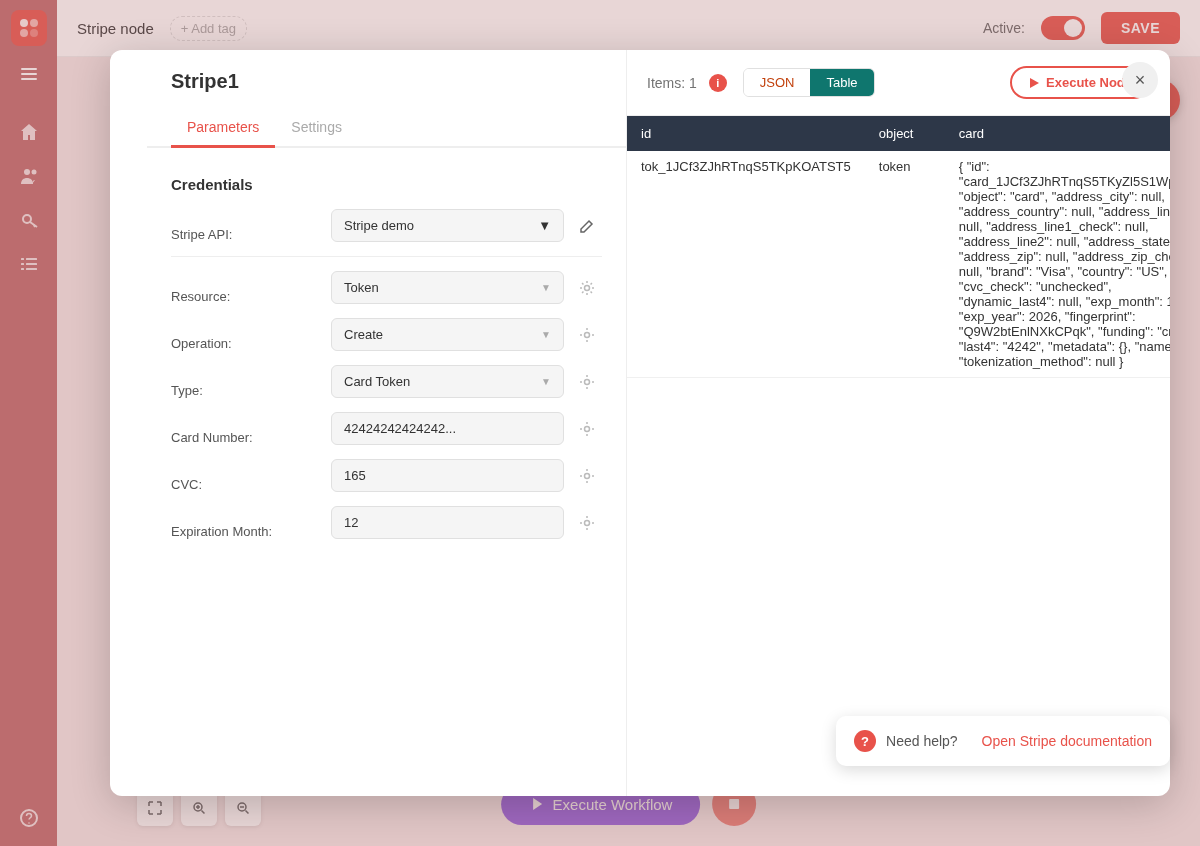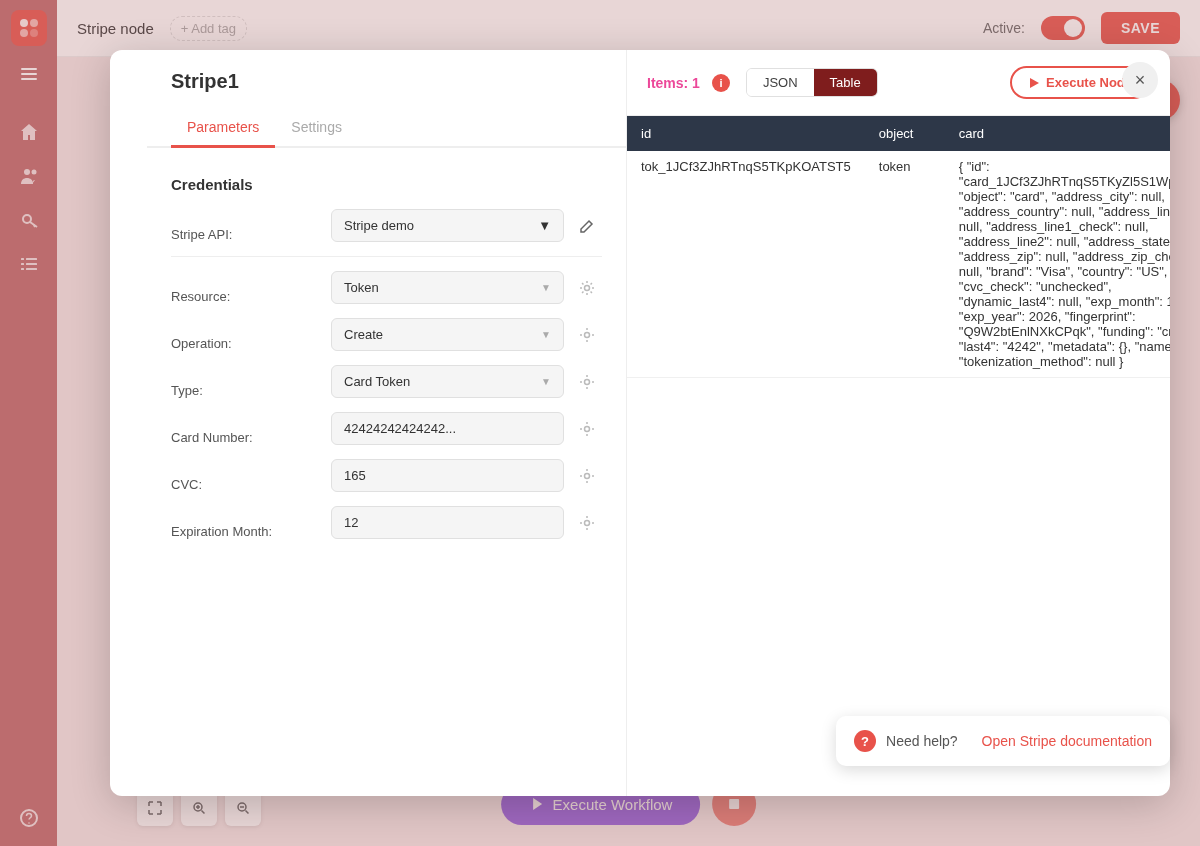--- a/index.html
+++ b/index.html
@@ -69,25 +69,25 @@
     .stripe-api-wrapper { display: flex; align-items: center; gap: 8px; flex: 1; }
     .stripe-select { flex: 1; background: #f5f5f5; border: 1px solid #e0e0e0; border-radius: 6px; padding: 8px 12px; font-size: 13px; color: #333; display: flex; align-items: center; justify-content: space-between; cursor: pointer; }
     .edit-icon-btn { width: 30px; height: 30px; display: flex; align-items: center; justify-content: center; cursor: pointer; color: #666; }
     .settings-icon-btn { width: 30px; height: 30px; display: flex; align-items: center; justify-content: center; cursor: pointer; color: #aaa; }
     .input-field { flex: 1; background: #f5f5f5; border: 1px solid #e0e0e0; border-radius: 6px; padding: 8px 12px; font-size: 13px; color: #333; }
     .divider { height: 1px; background: #eee; margin: 4px 0 14px; }
 
     
     .right-panel { flex: 1; display: flex; flex-direction: column; overflow: hidden; }
     .right-header { display: flex; align-items: center; padding: 16px 20px; gap: 12px; border-bottom: 1px solid #eee; }
-    .items-label { font-size: 14px; color: #ec4899; font-weight: 700; }
+    .items-label { font-size: 14px; color: #737373; font-weight: 400; }
     .info-icon { width: 18px; height: 18px; background: #e8524a; border-radius: 50%; color: white; font-size: 11px; font-weight: bold; display: flex; align-items: center; justify-content: center; }
     .view-toggle { display: flex; border: 1px solid #e0e0e0; border-radius: 6px; overflow: hidden; margin-left: 4px; }
-    .view-btn { padding: 6px 16px; font-size: 13px; cursor: pointer; border: none; background: white; color: #404040; }
-    .view-btn.active { background: #7f1d1d; color: white; }
+    .view-btn { padding: 6px 16px; font-size: 13px; cursor: pointer; border: none; background: white; color: #c2410c; }
+    .view-btn.active { background: #0f766e; color: white; }
     .execute-node-btn { margin-left: auto; background: white; border: 2px solid #e8524a; color: #e8524a; border-radius: 20px; padding: 7px 16px; font-size: 13px; font-weight: 600; cursor: pointer; display: flex; align-items: center; gap: 6px; }
 
     
     .table-container { flex: 1; overflow: auto; }
     .data-table { width: 100%; border-collapse: collapse; font-size: 13px; }
     .data-table th { background: #2d3748; color: white; padding: 10px 14px; text-align: left; font-weight: 500; font-size: 13px; }
     .data-table td { padding: 8px 14px; border-bottom: 1px solid #f0f0f0; vertical-align: top; color: #333; }
     .col-id { min-width: 180px; }
     .col-object { min-width: 80px; }
     .col-card { min-width: 280px; }

